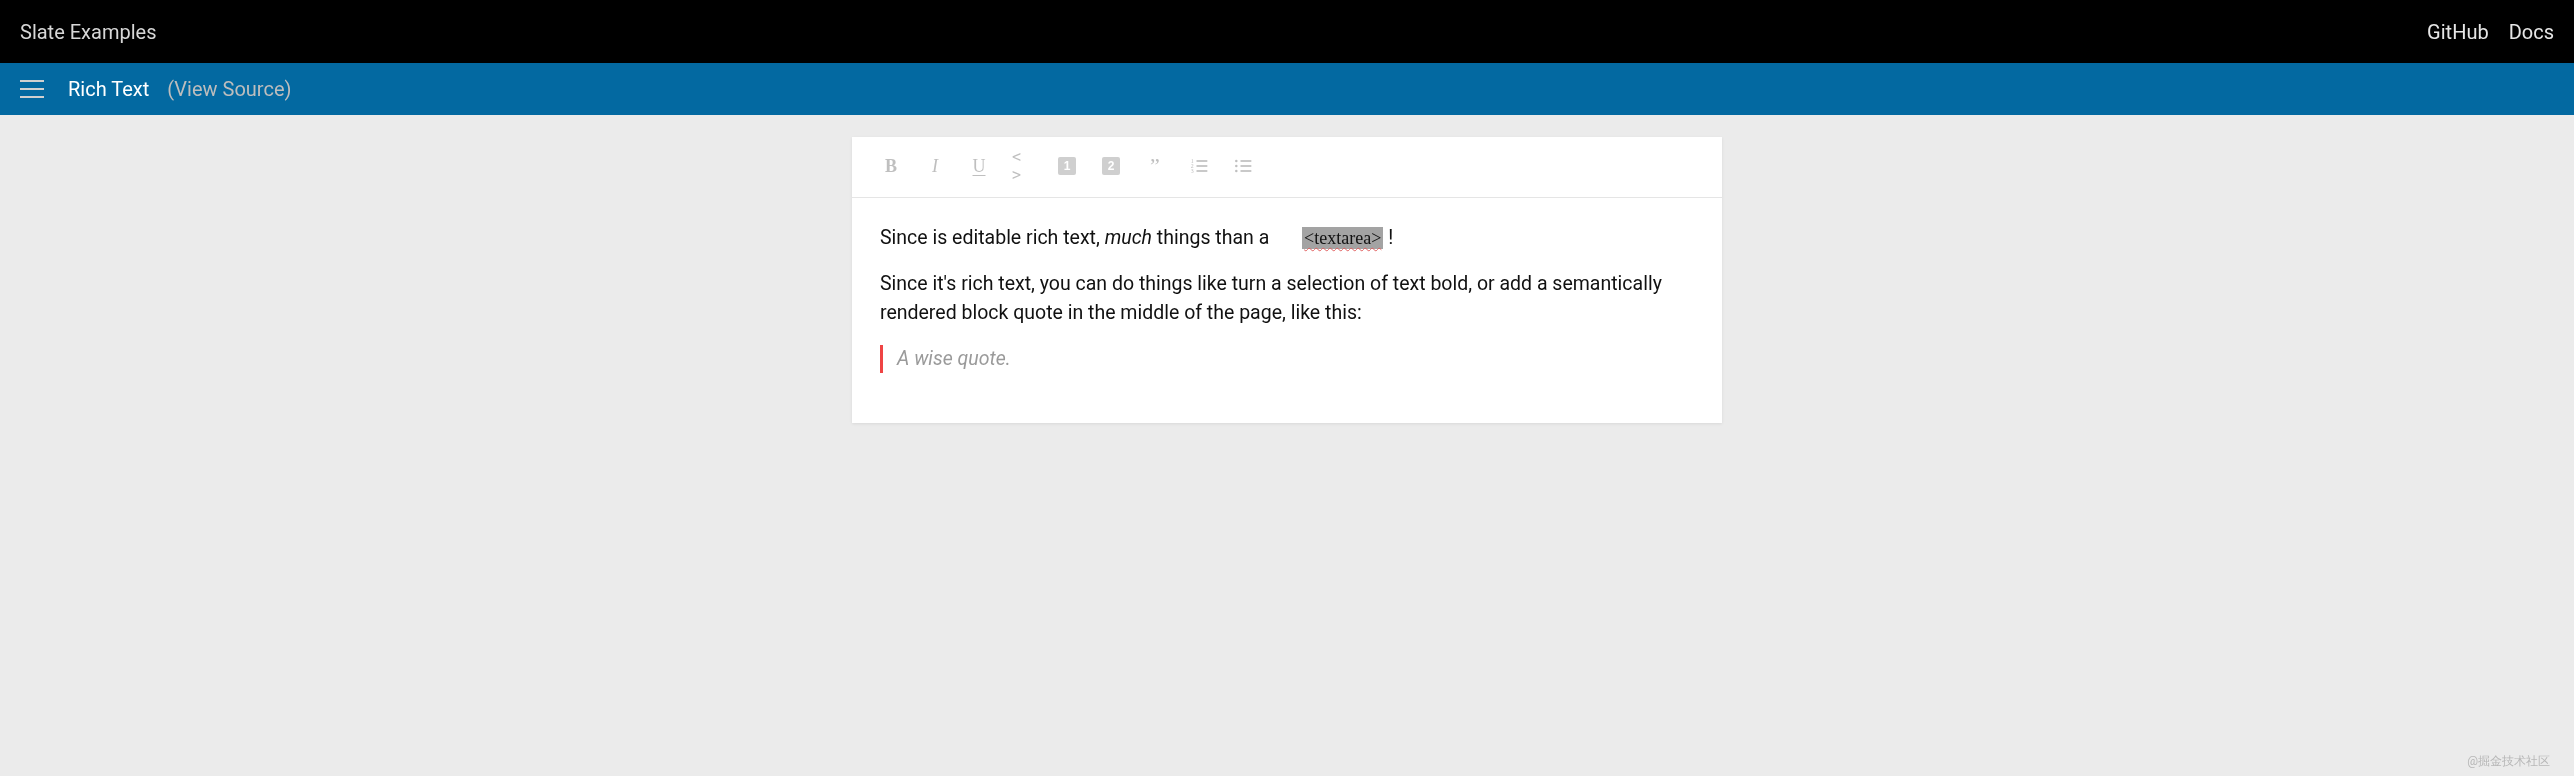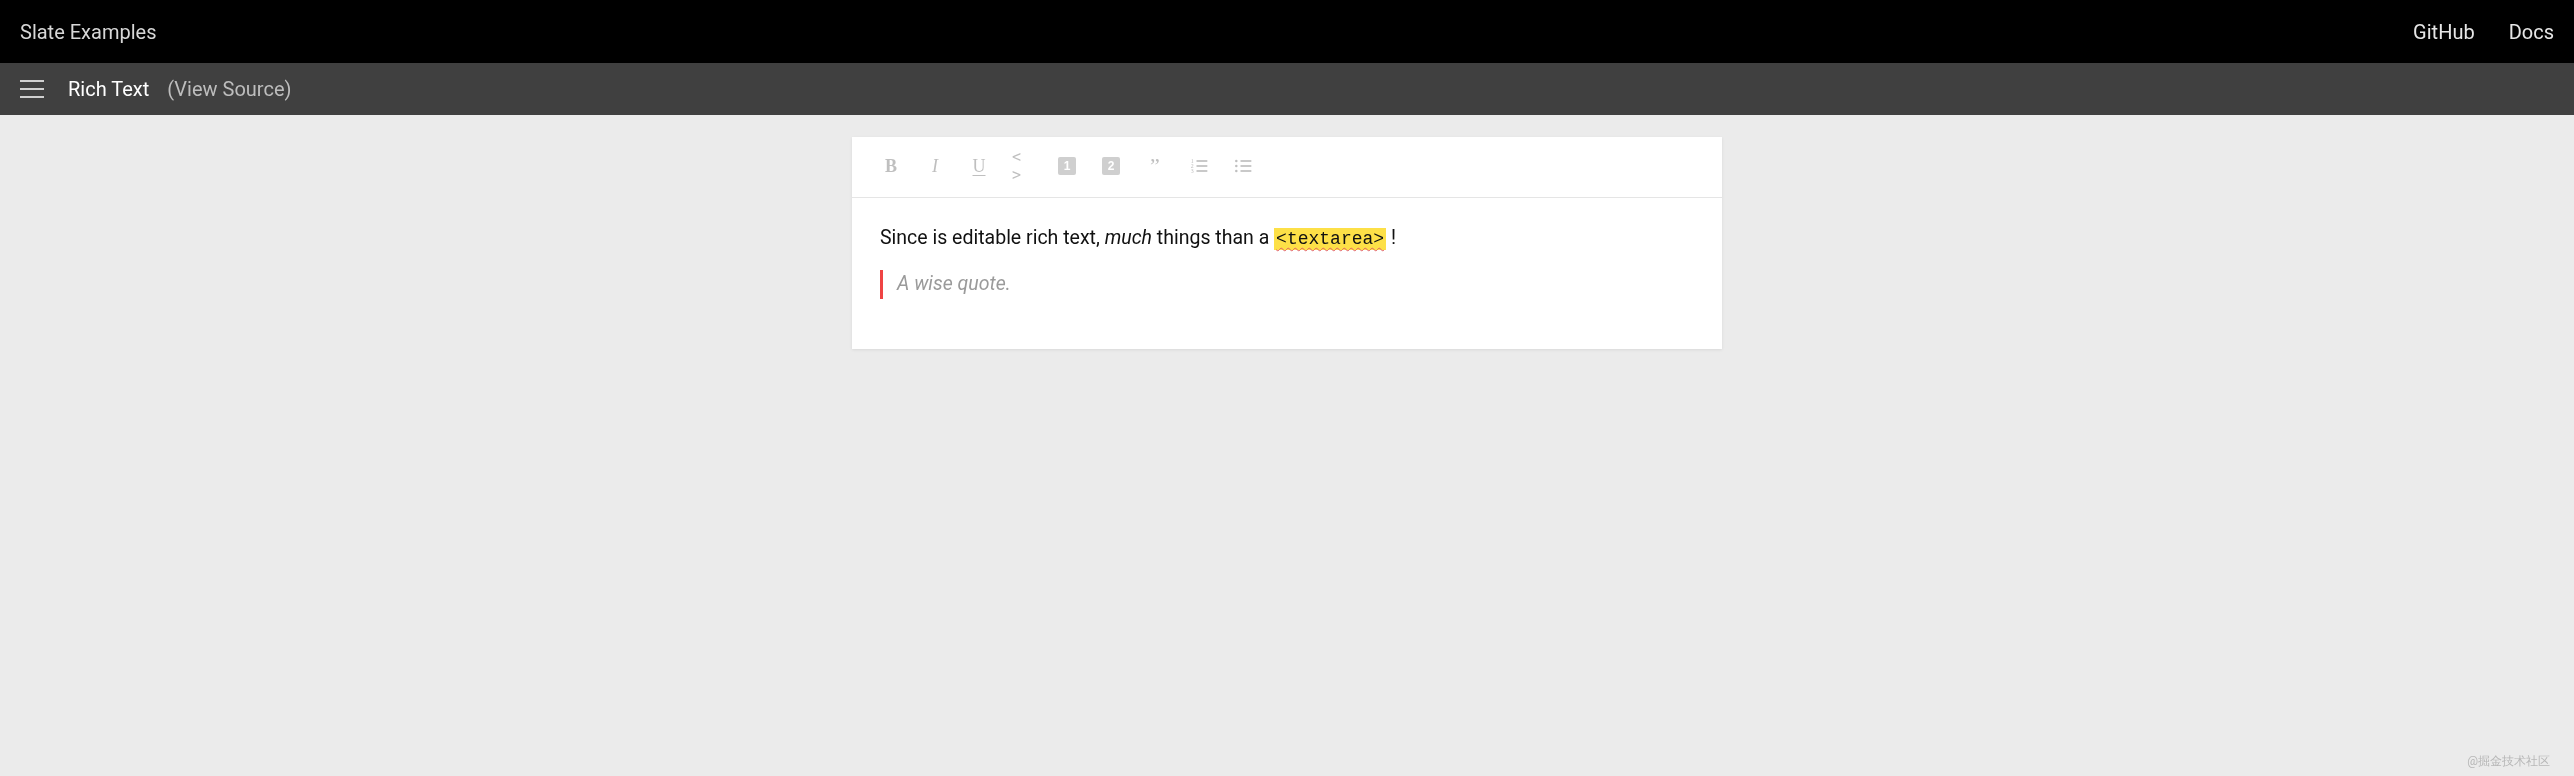--- a/index.html
+++ b/index.html
@@ -15,25 +15,25 @@
     background: #000;
     height: 63px;
     display: flex;
     align-items: center;
     padding: 0 20px;
     color: #d7d7d7;
     font-size: 20px;
   }
   .topnav .brand { flex: 0 0 auto; }
   .topnav .spacer { flex: 1 1 auto; }
-  .topnav .navlink { margin-left: 34px; cursor: pointer; color: #e6e6e6; }
+  .topnav .navlink { margin-left: 20px; cursor: pointer; color: #e6e6e6; }
 
   
   .subnav {
-    background: #404040;
+    background: #0369a1;
     height: 52px;
     display: flex;
     align-items: center;
     padding: 0 20px;
     color: #fff;
     font-size: 20px;
   }
   .hamburger {
     width: 24px; height: 18px;
     display: flex; flex-direction: column; justify-content: space-between;
@@ -88,27 +88,28 @@
     padding: 26px 28px 32px 28px;
     font-size: 19.5px;
     line-height: 1.45;
     color: #111;
   }
   .editor p { margin: 0 0 18px 0; }
   .editor p:last-child { margin-bottom: 0; }
   .editor strong { font-weight: 400; }
   .editor em { font-style: italic; }
   .editor code {
-    font-family: Liberation Mono, monospace;
+    font-family: Liberation Serif, serif;
     font-size: 18px;
-    background: #fde047;
+    background: #a3a3a3;
     padding: 1px 2px;
     text-decoration: underline wavy #e06060;
     text-decoration-thickness: 1px;
     text-underline-offset: 3px;
+    margin-left: 28px;
   }
   .editor blockquote {
     border-left: 3px solid #ef4444;
     padding: 0 0 0 14px;
     margin: 0 0 18px 0;
     color: #9a9a9a;
     font-style: italic;
   }
 
   
@@ -175,20 +176,23 @@
           <circle cx="4" cy="12" r="1.5" fill="#bfbfbf" stroke="none"></circle>
           <circle cx="4" cy="18" r="1.5" fill="#bfbfbf" stroke="none"></circle>
         </svg>
       </span>
     </div>
 
     <div class="editor" contenteditable="true" style="">
       <p>
         <span>Since is editable </span><strong>rich</strong><span> text, </span><em>much</em><span> things than a </span><code>&lt;textarea&gt;</code><span> !</span>
       </p>
+      <p>
+        <span>Since it's rich text, you can do things like turn a selection of text </span><strong>bold</strong><span>, or add a semantically rendered block quote in the middle of the page, like this:</span>
+      </p>
       <blockquote>
         <span>A wise quote.</span>
       </blockquote>
     </div>
 
   </div>
 </div>
 
 <div class="watermark">@掘金技术社区</div>
 

